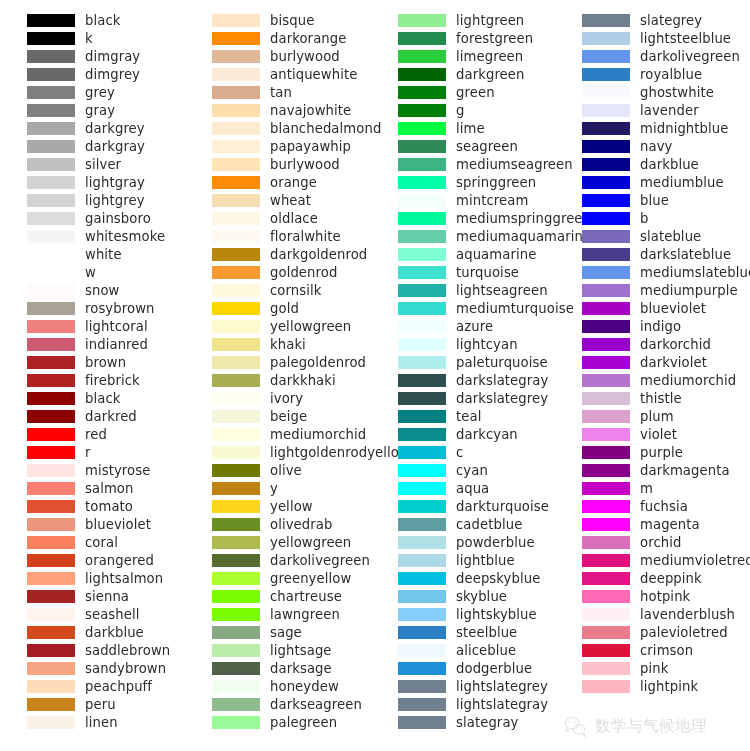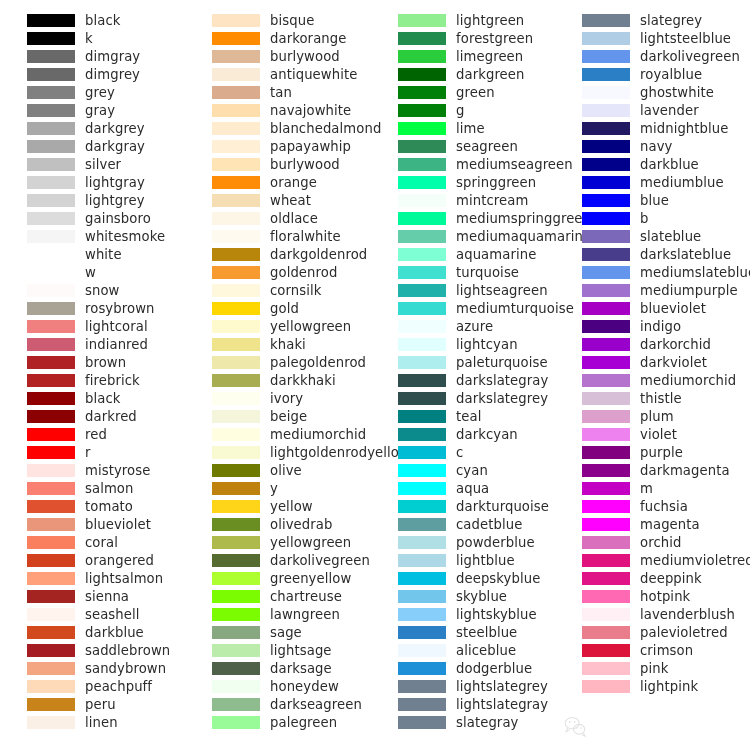--- a/index.html
+++ b/index.html
@@ -740,14 +740,15 @@
       </g>
       <g fill="none" stroke="#cfcfcf" stroke-width="2.6">
         <ellipse cx="42" cy="40" rx="14" ry="12"></ellipse>
         <path d="M53 50 L57 57 L49 53"></path>
       </g>
       <g fill="#cfcfcf">
         <circle cx="37" cy="37" r="1.9"></circle>
         <circle cx="47" cy="37" r="1.9"></circle>
       </g>
     </svg>
+    <span class="wm-text">数学与气候地理</span>
   </div>
 </div>
 
 </body></html>

